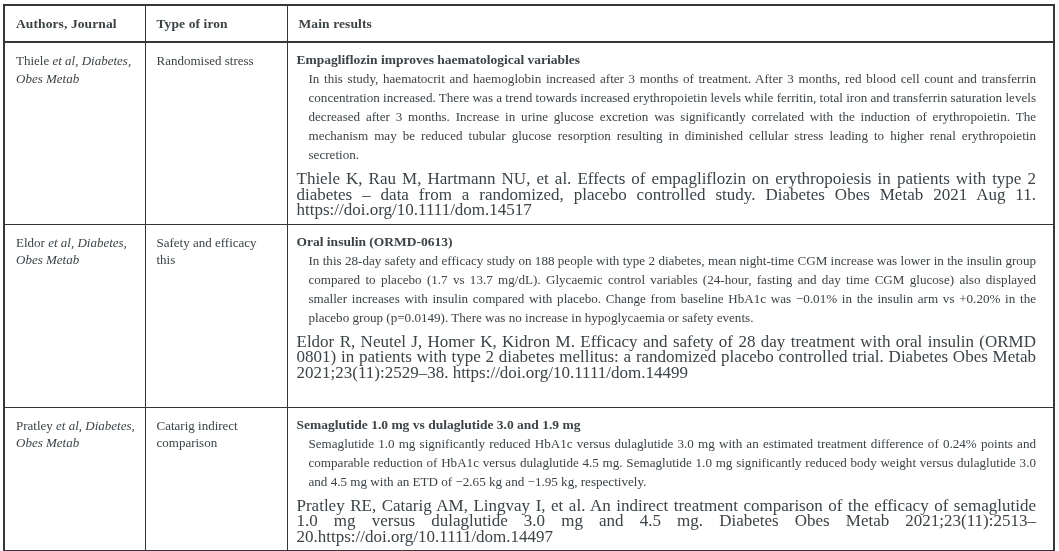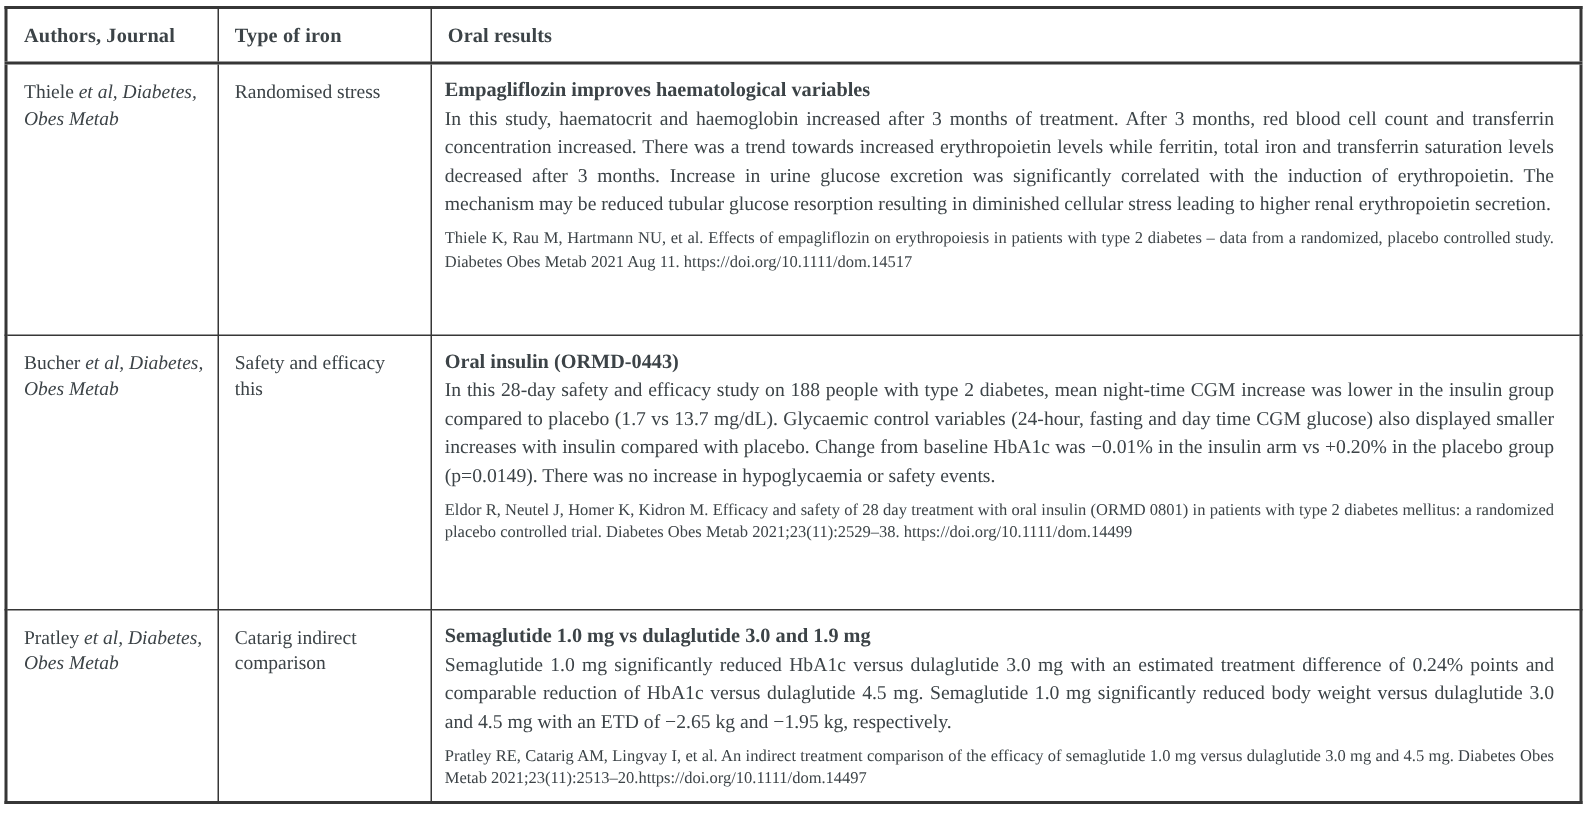--- a/index.html
+++ b/index.html
@@ -50,78 +50,78 @@
   td.results{
     padding:7px 17px 6px 9px;
   }
   .result-title{
     margin:0;
     font-size:13.5px;
     font-weight:bold;
     line-height:19px;
   }
   .result-body{
-    margin:0 0 7px 0;
+    margin:0 0 7px 12px;
     font-size:13.1px;
     line-height:19px;
     text-align:justify;
   }
   .citation{
     margin:0;
-    font-size:11px;
+    font-size:17px;
     line-height:15.5px;
     text-align:justify;
   }
   tr.r1{height:181px;}
   tr.r2{height:183px;}
   tr.r3{height:92px;}
 </style>
 </head>
 <body>
 
 <table class="digest">
   <colgroup>
       <col class="c1">
       <col class="c2">
       <col class="c3">
     </colgroup>
   <thead>
     <tr>
       <th>Authors, Journal</th>
       <th>Type of iron</th>
-      <th>Oral results</th>
+      <th>Main results</th>
     </tr>
   </thead>
   <tbody>
     <tr class="r1">
       <td class="authors">
         <span>Thiele</span>
         <span class="etal">et al,</span>
         <span class="journal">Diabetes, Obes Metab</span>
       </td>
       <td class="stype">
         <span>Randomised stress</span>
       </td>
       <td class="results">
         <p class="result-title">Empagliflozin improves haematological variables</p>
         <p class="result-body">In this study, haematocrit and haemoglobin increased after 3 months of treatment. After 3 months, red blood cell count and transferrin concentration increased. There was a trend towards increased erythropoietin levels while ferritin, total iron and transferrin saturation levels decreased after 3 months. Increase in urine glucose excretion was significantly correlated with the induction of erythropoietin. The mechanism may be reduced tubular glucose re­sorption resulting in diminished cellular stress leading to higher renal erythropoietin secretion.</p>
         <p class="citation">Thiele K, Rau M, Hartmann NU, et al. Effects of empagliflozin on erythropoiesis in patients with type 2 diabetes – data from a randomized, placebo controlled study. Diabetes Obes Metab 2021 Aug 11. https://doi.org/10.1111/dom.14517</p>
       </td>
     </tr>
     <tr class="r2">
       <td class="authors">
-        <span>Bucher</span>
+        <span>Eldor</span>
         <span class="etal">et al,</span>
         <span class="journal">Diabetes, Obes Metab</span>
       </td>
       <td class="stype">
         <span>Safety and efficacy this</span>
       </td>
       <td class="results">
-        <p class="result-title">Oral insulin (ORMD-0443)</p>
+        <p class="result-title">Oral insulin (ORMD-0613)</p>
         <p class="result-body">In this 28-day safety and efficacy study on 188 people with type 2 diabetes, mean night-time CGM increase was lower in the insulin group compared to placebo (1.7 vs 13.7 mg/dL). Glycaemic control variables (24-hour, fasting and day time CGM glucose) also displayed smaller increases with insulin compared with placebo. Change from base­line HbA1c was −0.01% in the insulin arm vs +0.20% in the placebo group (p=0.0149). There was no increase in hypoglycaemia or safety events.</p>
         <p class="citation">Eldor R, Neutel J, Homer K, Kidron M. Efficacy and safety of 28 day treatment with oral insulin (ORMD 0801) in patients with type 2 diabetes mellitus: a randomized placebo controlled trial. Diabetes Obes Metab 2021;23(11):2529–38. https://doi.org/10.1111/dom.14499</p>
       </td>
     </tr>
     <tr class="r3">
       <td class="authors">
         <span>Pratley</span>
         <span class="etal">et al,</span>
         <span class="journal">Diabetes, Obes Metab</span>
       </td>

